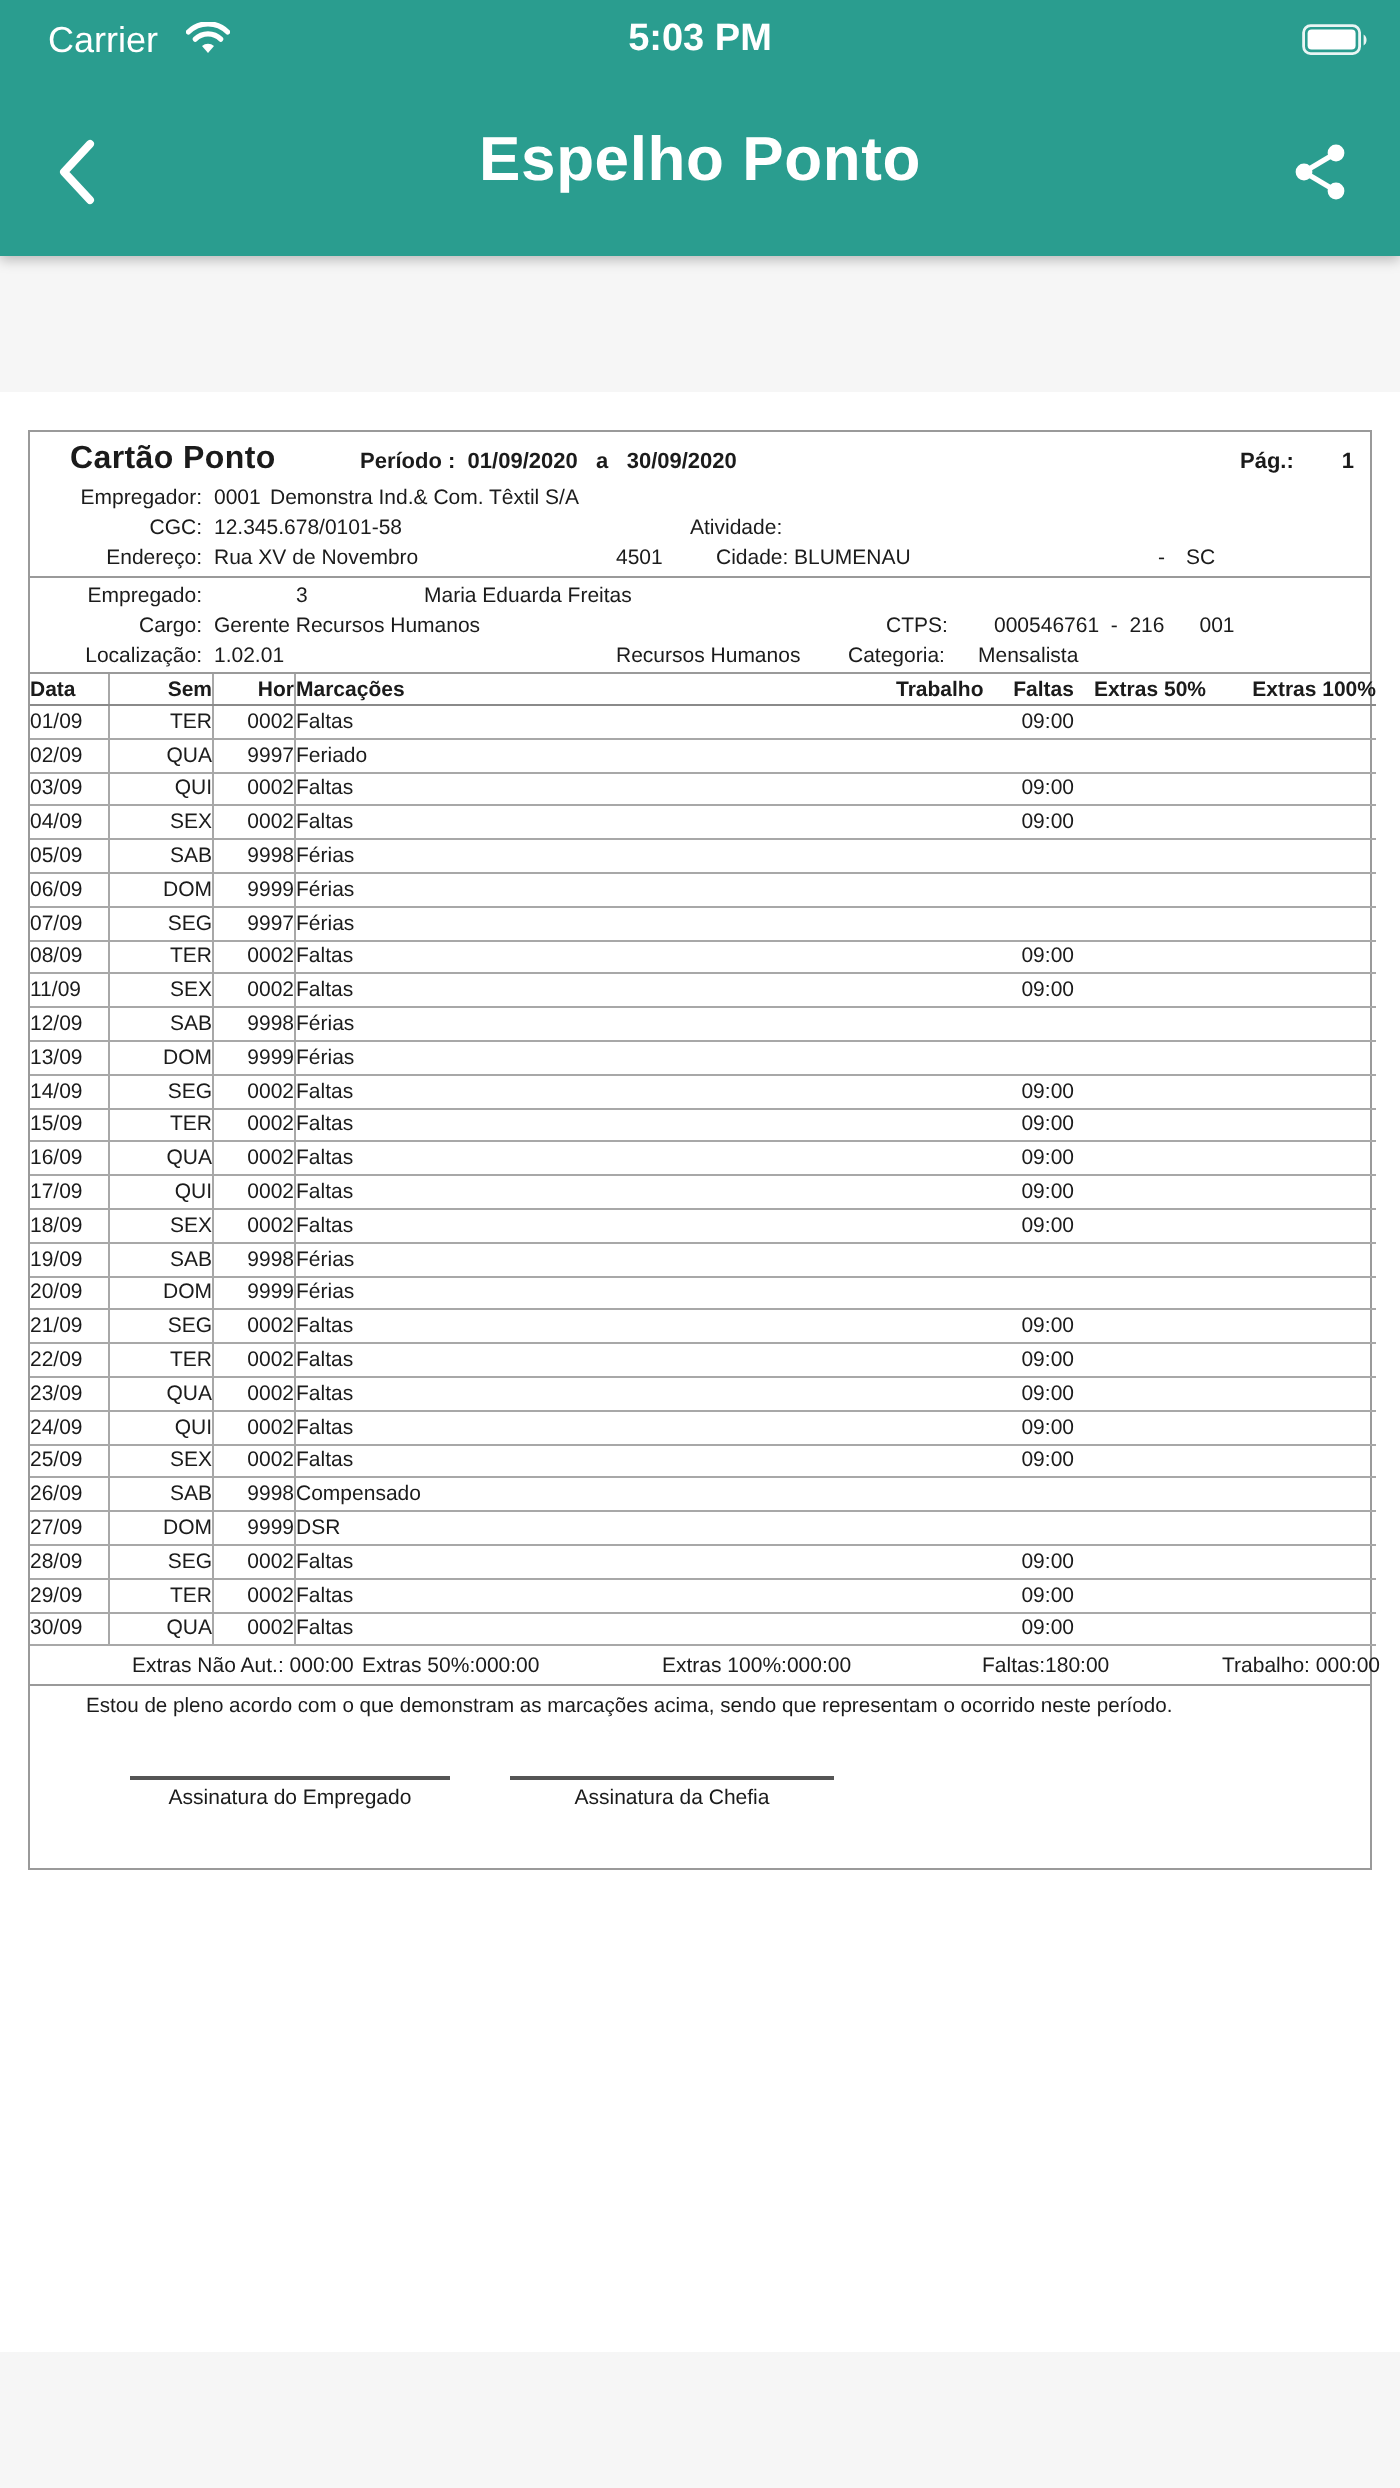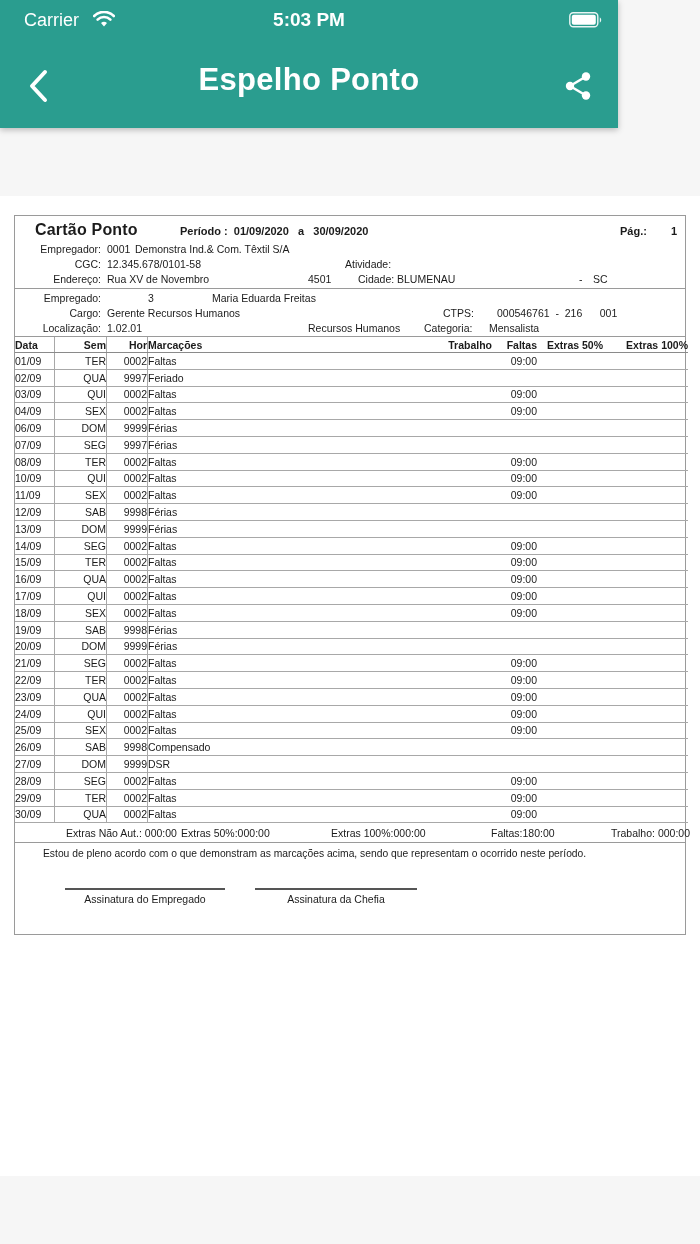--- a/index.html
+++ b/index.html
@@ -4,25 +4,24 @@
 <style>
   html,body{margin:0;padding:0;}
   body{
     width:700px;height:1244px;position:relative;overflow:hidden;
     background:#f6f6f6;
     font-family:"Liberation Sans","DejaVu Sans",sans-serif;
     -webkit-font-smoothing:antialiased;
   }
   
   .appbar{
-    position:absolute;top:0;left:0;width:579px;height:128px;
+    position:absolute;top:0;left:0;width:700px;height:128px;
     background:#2a9d8f;color:#fff;
     box-shadow:0 2px 6px rgba(0,0,0,.25);
     z-index:5;
-    padding-left:39px;
   }
   .statusbar{
     position:absolute;top:0;left:0;right:0;height:44px;
   }
   .carrier{
     position:absolute;left:24px;top:10px;font-size:18px;color:#fff;
   }
   .wifi{position:absolute;left:93px;top:11px;}
   .sb-time{
     position:absolute;left:0;right:0;top:9px;text-align:center;
@@ -73,21 +72,21 @@
   table.tc td,table.tc th{
     padding:0;font-size:10.5px;font-weight:normal;height:15.8px;
     overflow:hidden;white-space:nowrap;vertical-align:middle;
     border-bottom:1px solid #a8a8a8;
   }
   table.tc thead th{font-weight:bold;border-bottom:1px solid #8a8a8a;height:15px;}
   .c0{width:39px;text-align:left;padding-left:3px;border-right:1px solid #a8a8a8;}
   .c1{width:51px;text-align:right;padding-right:6px;border-right:1px solid #a8a8a8;}
   .c2{width:40px;text-align:right;padding-right:3px;border-right:1px solid #a8a8a8;}
   .c3{width:300px;text-align:left;padding-left:6px;}
-  .c4{width:44px;text-align:right;}
+  .c4{width:44px;text-align:left;}
   .c5{width:45px;text-align:right;}
   .c6{width:66px;text-align:right;}
   .c7{width:85px;text-align:right;padding-right:18px;}
   
   .sum{top:4px;font-size:10.5px;}
   
   .agree-text{left:17px;top:5px;font-size:10.3px;padding-left:11px;}
   .sig-line{position:absolute;top:45px;height:0;border-top:2px solid #555;}
   .sig1{left:50px;width:160px;}
   .sig2{left:240px;width:162px;}
@@ -233,20 +232,30 @@
             <td class="c0">04/09</td>
             <td class="c1">SEX</td>
             <td class="c2">0002</td>
             <td class="c3">Faltas</td>
             <td class="c4"></td>
             <td class="c5">09:00</td>
             <td class="c6"></td>
             <td class="c7"></td>
           </tr>
           <tr>
+            <td class="c0">05/09</td>
+            <td class="c1">SAB</td>
+            <td class="c2">9998</td>
+            <td class="c3">Férias</td>
+            <td class="c4"></td>
+            <td class="c5"></td>
+            <td class="c6"></td>
+            <td class="c7"></td>
+          </tr>
+          <tr>
             <td class="c0">06/09</td>
             <td class="c1">DOM</td>
             <td class="c2">9999</td>
             <td class="c3">Férias</td>
             <td class="c4"></td>
             <td class="c5"></td>
             <td class="c6"></td>
             <td class="c7"></td>
           </tr>
           <tr>
@@ -255,30 +264,20 @@
             <td class="c2">9997</td>
             <td class="c3">Férias</td>
             <td class="c4"></td>
             <td class="c5"></td>
             <td class="c6"></td>
             <td class="c7"></td>
           </tr>
           <tr>
             <td class="c0">08/09</td>
             <td class="c1">TER</td>
-            <td class="c2">0002</td>
-            <td class="c3">Faltas</td>
-            <td class="c4"></td>
-            <td class="c5">09:00</td>
-            <td class="c6"></td>
-            <td class="c7"></td>
-          </tr>
-          <tr>
-            <td class="c0">10/09</td>
-            <td class="c1">QUI</td>
             <td class="c2">0002</td>
             <td class="c3">Faltas</td>
             <td class="c4"></td>
             <td class="c5">09:00</td>
             <td class="c6"></td>
             <td class="c7"></td>
           </tr>
           <tr>
             <td class="c0">11/09</td>
             <td class="c1">SEX</td>

